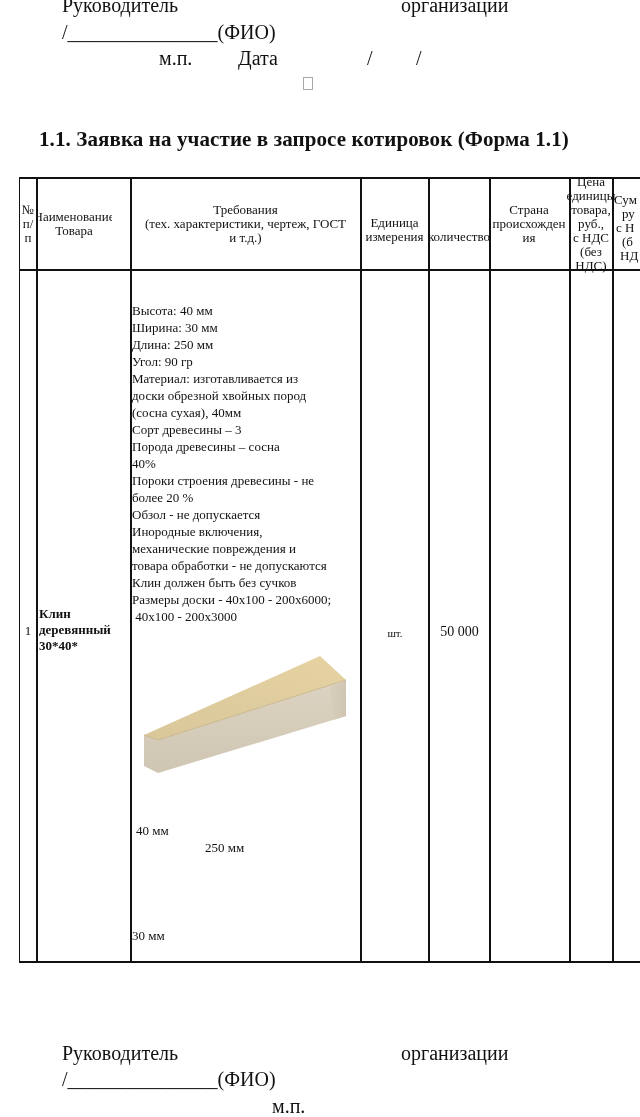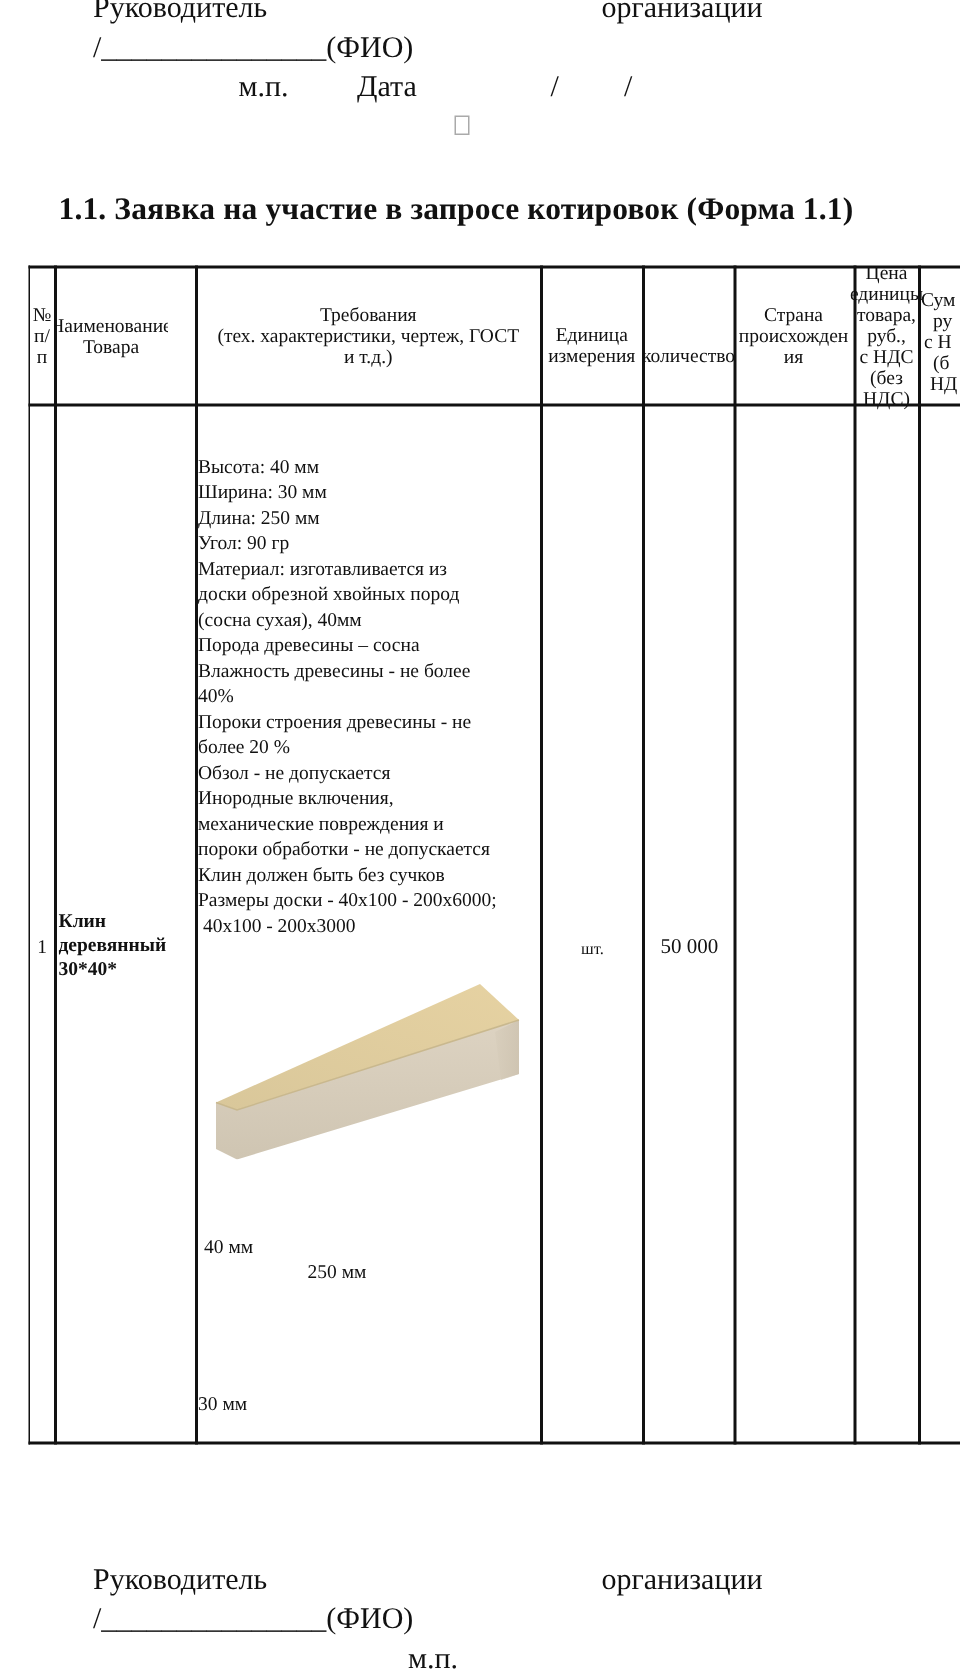--- a/index.html
+++ b/index.html
@@ -106,29 +106,29 @@
   </div>
 
   <div class="req">
     <div>Высота:   40 мм</div>
     <div>Ширина: 30 мм</div>
     <div>Длина:     250 мм</div>
     <div>Угол:          90 гр</div>
     <div>Материал: изготавливается из</div>
     <div>доски обрезной хвойных пород</div>
     <div>(сосна сухая), 40мм</div>
+    <div>Сорт древесины – 3</div>
     <div>Порода древесины – сосна</div>
-    <div>Влажность древесины - не более</div>
     <div>40%</div>
     <div>Пороки строения древесины - не</div>
     <div>более 20 %</div>
     <div>Обзол - не допускается</div>
     <div>Инородные включения,</div>
     <div>механические повреждения и</div>
-    <div>пороки обработки - не допускается</div>
+    <div>товара обработки - не допускаются</div>
     <div>Клин должен быть без сучков</div>
     <div>Размеры доски - 40x100 - 200x6000;</div>
     <div style="white-space:pre;"> 40x100 - 200x3000</div>
   </div>
 
   <svg style="position:absolute; left:140px; top:648px;" width="215" height="125" viewBox="0 0 215 125">
     <defs>
       <linearGradient id="topface" x1="0" y1="1" x2="1" y2="0">
         <stop offset="0" stop-color="#d9c79a"></stop>
         <stop offset="1" stop-color="#e6d2a2"></stop>

